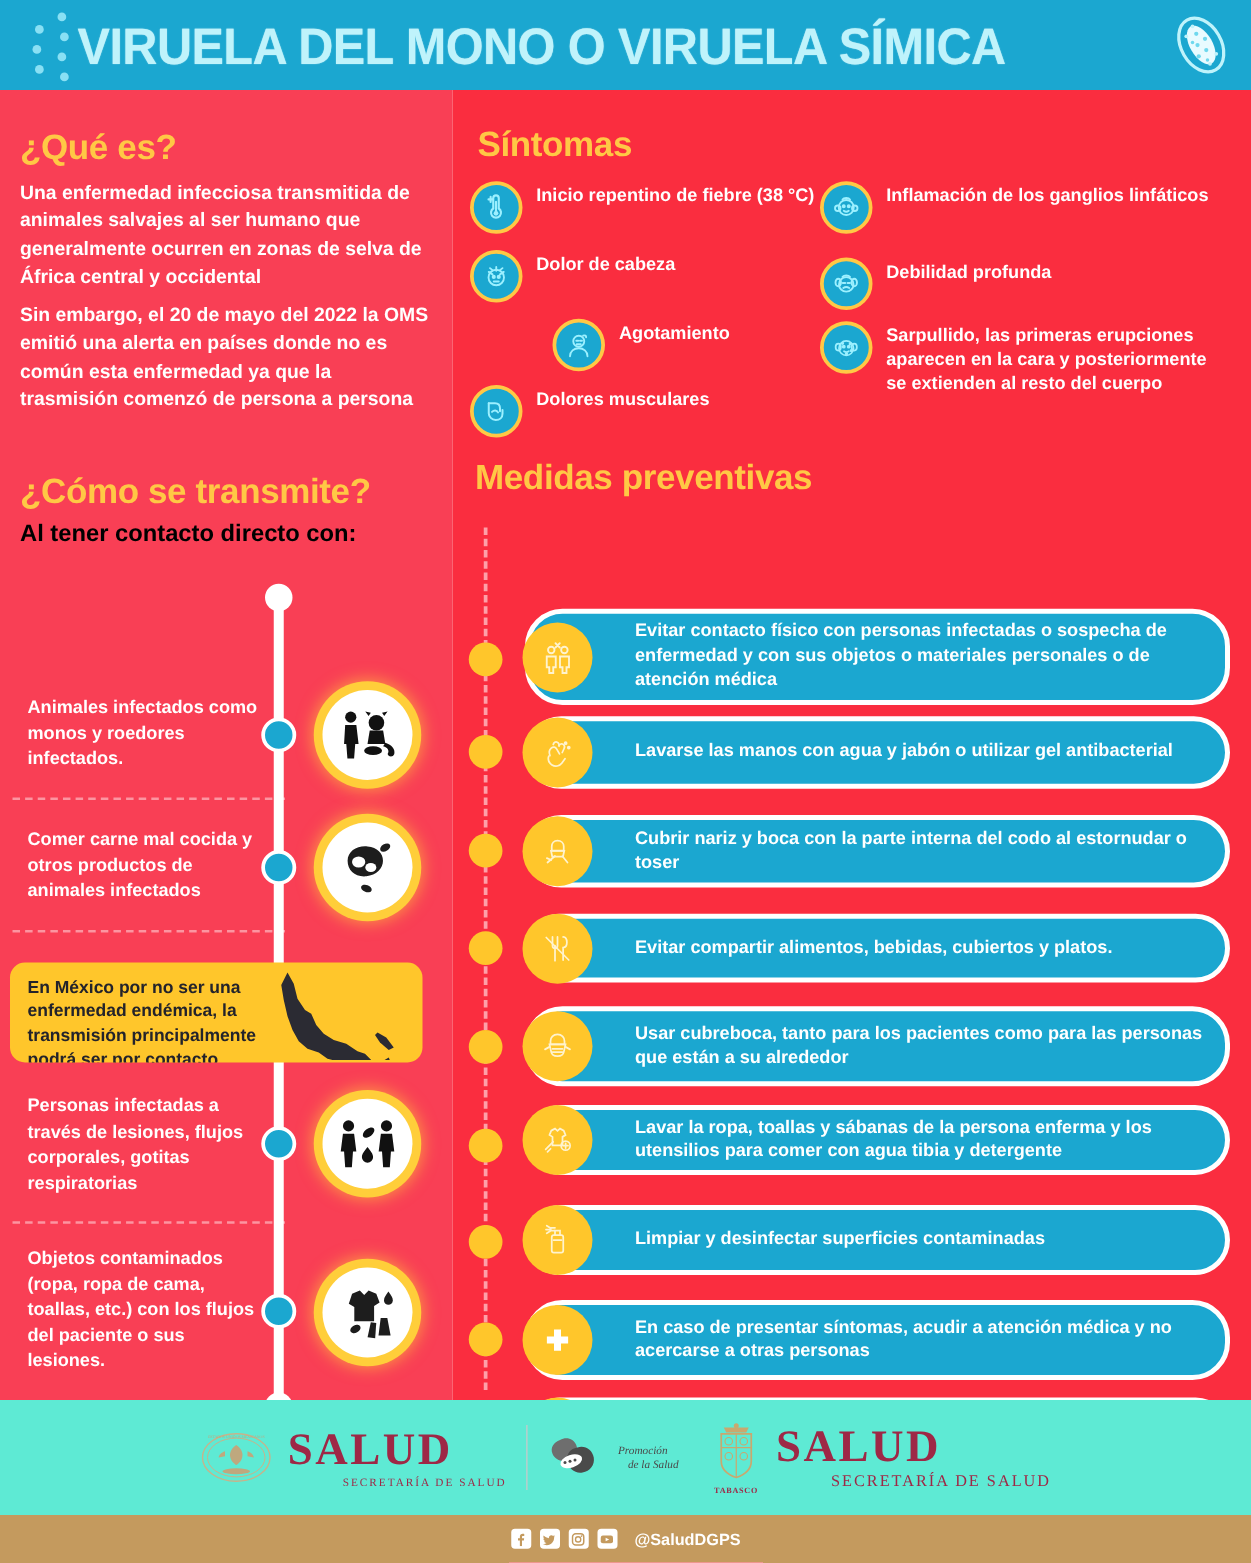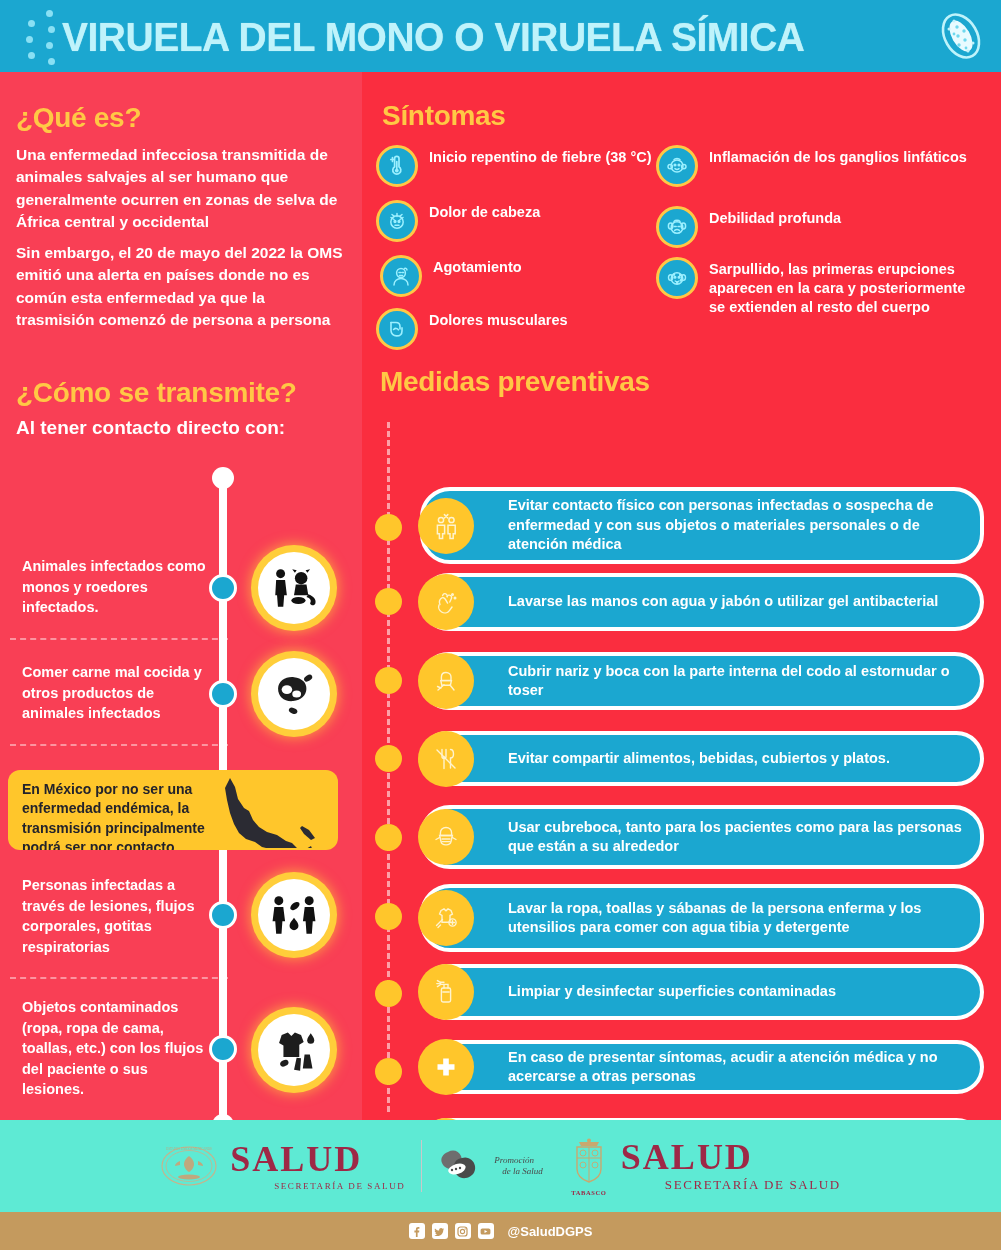--- a/index.html
+++ b/index.html
@@ -54,21 +54,21 @@
   .body-text { color:#ffffff; font-size:15.5px; line-height:1.45; font-weight:bold; }
 
   
   .que-es-title { position:absolute; left:16px; top:30px; }
   .que-es-p1 { position:absolute; left:16px; top:72px; width:330px; }
   .que-es-p2 { position:absolute; left:16px; top:170px; width:330px; }
 
   .transmite-title { position:absolute; left:16px; top:305px; }
   .transmite-sub {
     position:absolute; left:16px; top:345px;
-    color:#ffffff; font-size:19px; font-weight:bold;
+    color:#000000; font-size:19px; font-weight:bold;
   }
 
   
   .tl-line {
     position:absolute; left:219px; top:401px; width:8px; height:663px;
     background:#FFFFFF; border-radius:4px;
   }
   .tl-cap {
     position:absolute; left:212px; width:22px; height:22px;
     background:#ffffff; border-radius:50%;
@@ -322,21 +322,21 @@
         <circle cx="12" cy="13" r="6.2"></circle>
           <circle cx="10" cy="12.5" r=".9" fill="#9CF0FF"></circle>
           <circle cx="14" cy="12.5" r=".9" fill="#9CF0FF"></circle>
         <path d="M10 16.2h4M6 8.5l3 2M18 8.5l-3 2M12 4.6v3"></path>
         <path d="M7 5.5l2 1.6M17 5.5l-2 1.6"></path>
       </svg>
     </span>
     <span class="sym-label">Dolor de cabeza</span>
   </div>
 
-  <div class="sym" style="left:18px; top:183px; width:290px;">
+  <div class="sym" style="left:6px; top:183px; width:290px;justify-content:center;">
     <span class="sym-icon">
       <svg viewBox="0 0 24 24" width="24" height="24" fill="none" stroke="#9CF0FF" stroke-width="1.5" stroke-linecap="round">
         <circle cx="12" cy="9" r="4.4"></circle>
           <path d="M5 21c0-4 3.2-6.4 7-6.4S19 17 19 21"></path>
         <path d="M10 8.6h1.6M13 8.6h1.6M10.4 11.4h3.2"></path>
         <path d="M15.5 4.5c1.4-.6 2.6.2 2.4 1.4"></path>
       </svg>
     </span>
     <span class="sym-label">Agotamiento</span>
   </div>
@@ -461,21 +461,21 @@
       <svg viewBox="0 0 30 30" width="30" height="30" fill="none" stroke="#FFF3CE" stroke-width="1.4" stroke-linecap="round">
         <path d="M15 5.5c3.4 0 5.6 2.4 5.6 5.4v2.6H9.4v-2.6C9.4 7.9 11.6 5.5 15 5.5z"></path>
         <path d="M8.6 13.5h12.8l-1.4 6.2c-.4 1.8-2.4 3.2-4.8 3.2h-.4c-2.4 0-4.4-1.4-4.8-3.2z"></path>
         <path d="M8.6 15.5L5 17.5M21.4 15.5l3.6 2M11 17h8M11 19.6h8"></path>
       </svg>
     </span>
     <span class="md-text">Usar cubreboca, tanto para los pacientes como para las personas que están a su alrededor</span>
   </div>
 
   <div class="md-dot" style="top:831px;"></div>
-  <div class="md-pill" style="top:812px; height:68px;">
+  <div class="md-pill" style="top:812px; height:56px;">
     <span class="md-icon">
       <svg viewBox="0 0 30 30" width="30" height="30" fill="none" stroke="#FFF3CE" stroke-width="1.4" stroke-linecap="round">
         <path d="M10 7.5l3-1.6 2 1.8 2-1.8 3 1.6 1.4 3.6-2.4 1.4v6.8H11v-6.8L8.6 11z"></path>
         <path d="M5.5 22.5l6-6M7 24.5l2.5-2.5"></path>
         <circle cx="21.5" cy="19.5" r="3.6"></circle>
         <path d="M19.6 19.5h3.8M21.5 17.6v3.8"></path>
       </svg>
     </span>
     <span class="md-text">Lavar la ropa, toallas y sábanas de la persona enferma y los utensilios para comer con agua tibia y detergente</span>
   </div>
@@ -488,21 +488,21 @@
         <path d="M13 11V7.4h4V11"></path>
         <path d="M13 7.4h-3.4V5.2h3.4"></path>
         <path d="M9 5.2L6.4 3.6M8.6 6.6L5.8 6.6M9 8l-2.6 1.6"></path>
         <path d="M11.8 15h6.4"></path>
       </svg>
     </span>
     <span class="md-text">Limpiar y desinfectar superficies contaminadas</span>
   </div>
 
   <div class="md-dot" style="top:986px;"></div>
-  <div class="md-pill" style="top:968px; height:54px;">
+  <div class="md-pill" style="top:968px; height:64px;">
     <span class="md-icon">
       <svg viewBox="0 0 30 30" width="30" height="30">
         <path fill="#FFFFFF" d="M12.2 6.5h5.6v5.7h5.7v5.6h-5.7v5.7h-5.6v-5.7H6.5v-5.6h5.7z"></path>
       </svg>
     </span>
     <span class="md-text">En caso de presentar síntomas, acudir a atención médica y no acercarse a otras personas</span>
   </div>
 
   <div class="md-dot" style="top:1061px;"></div>
   <div class="md-pill" style="top:1046px; height:55px;">

